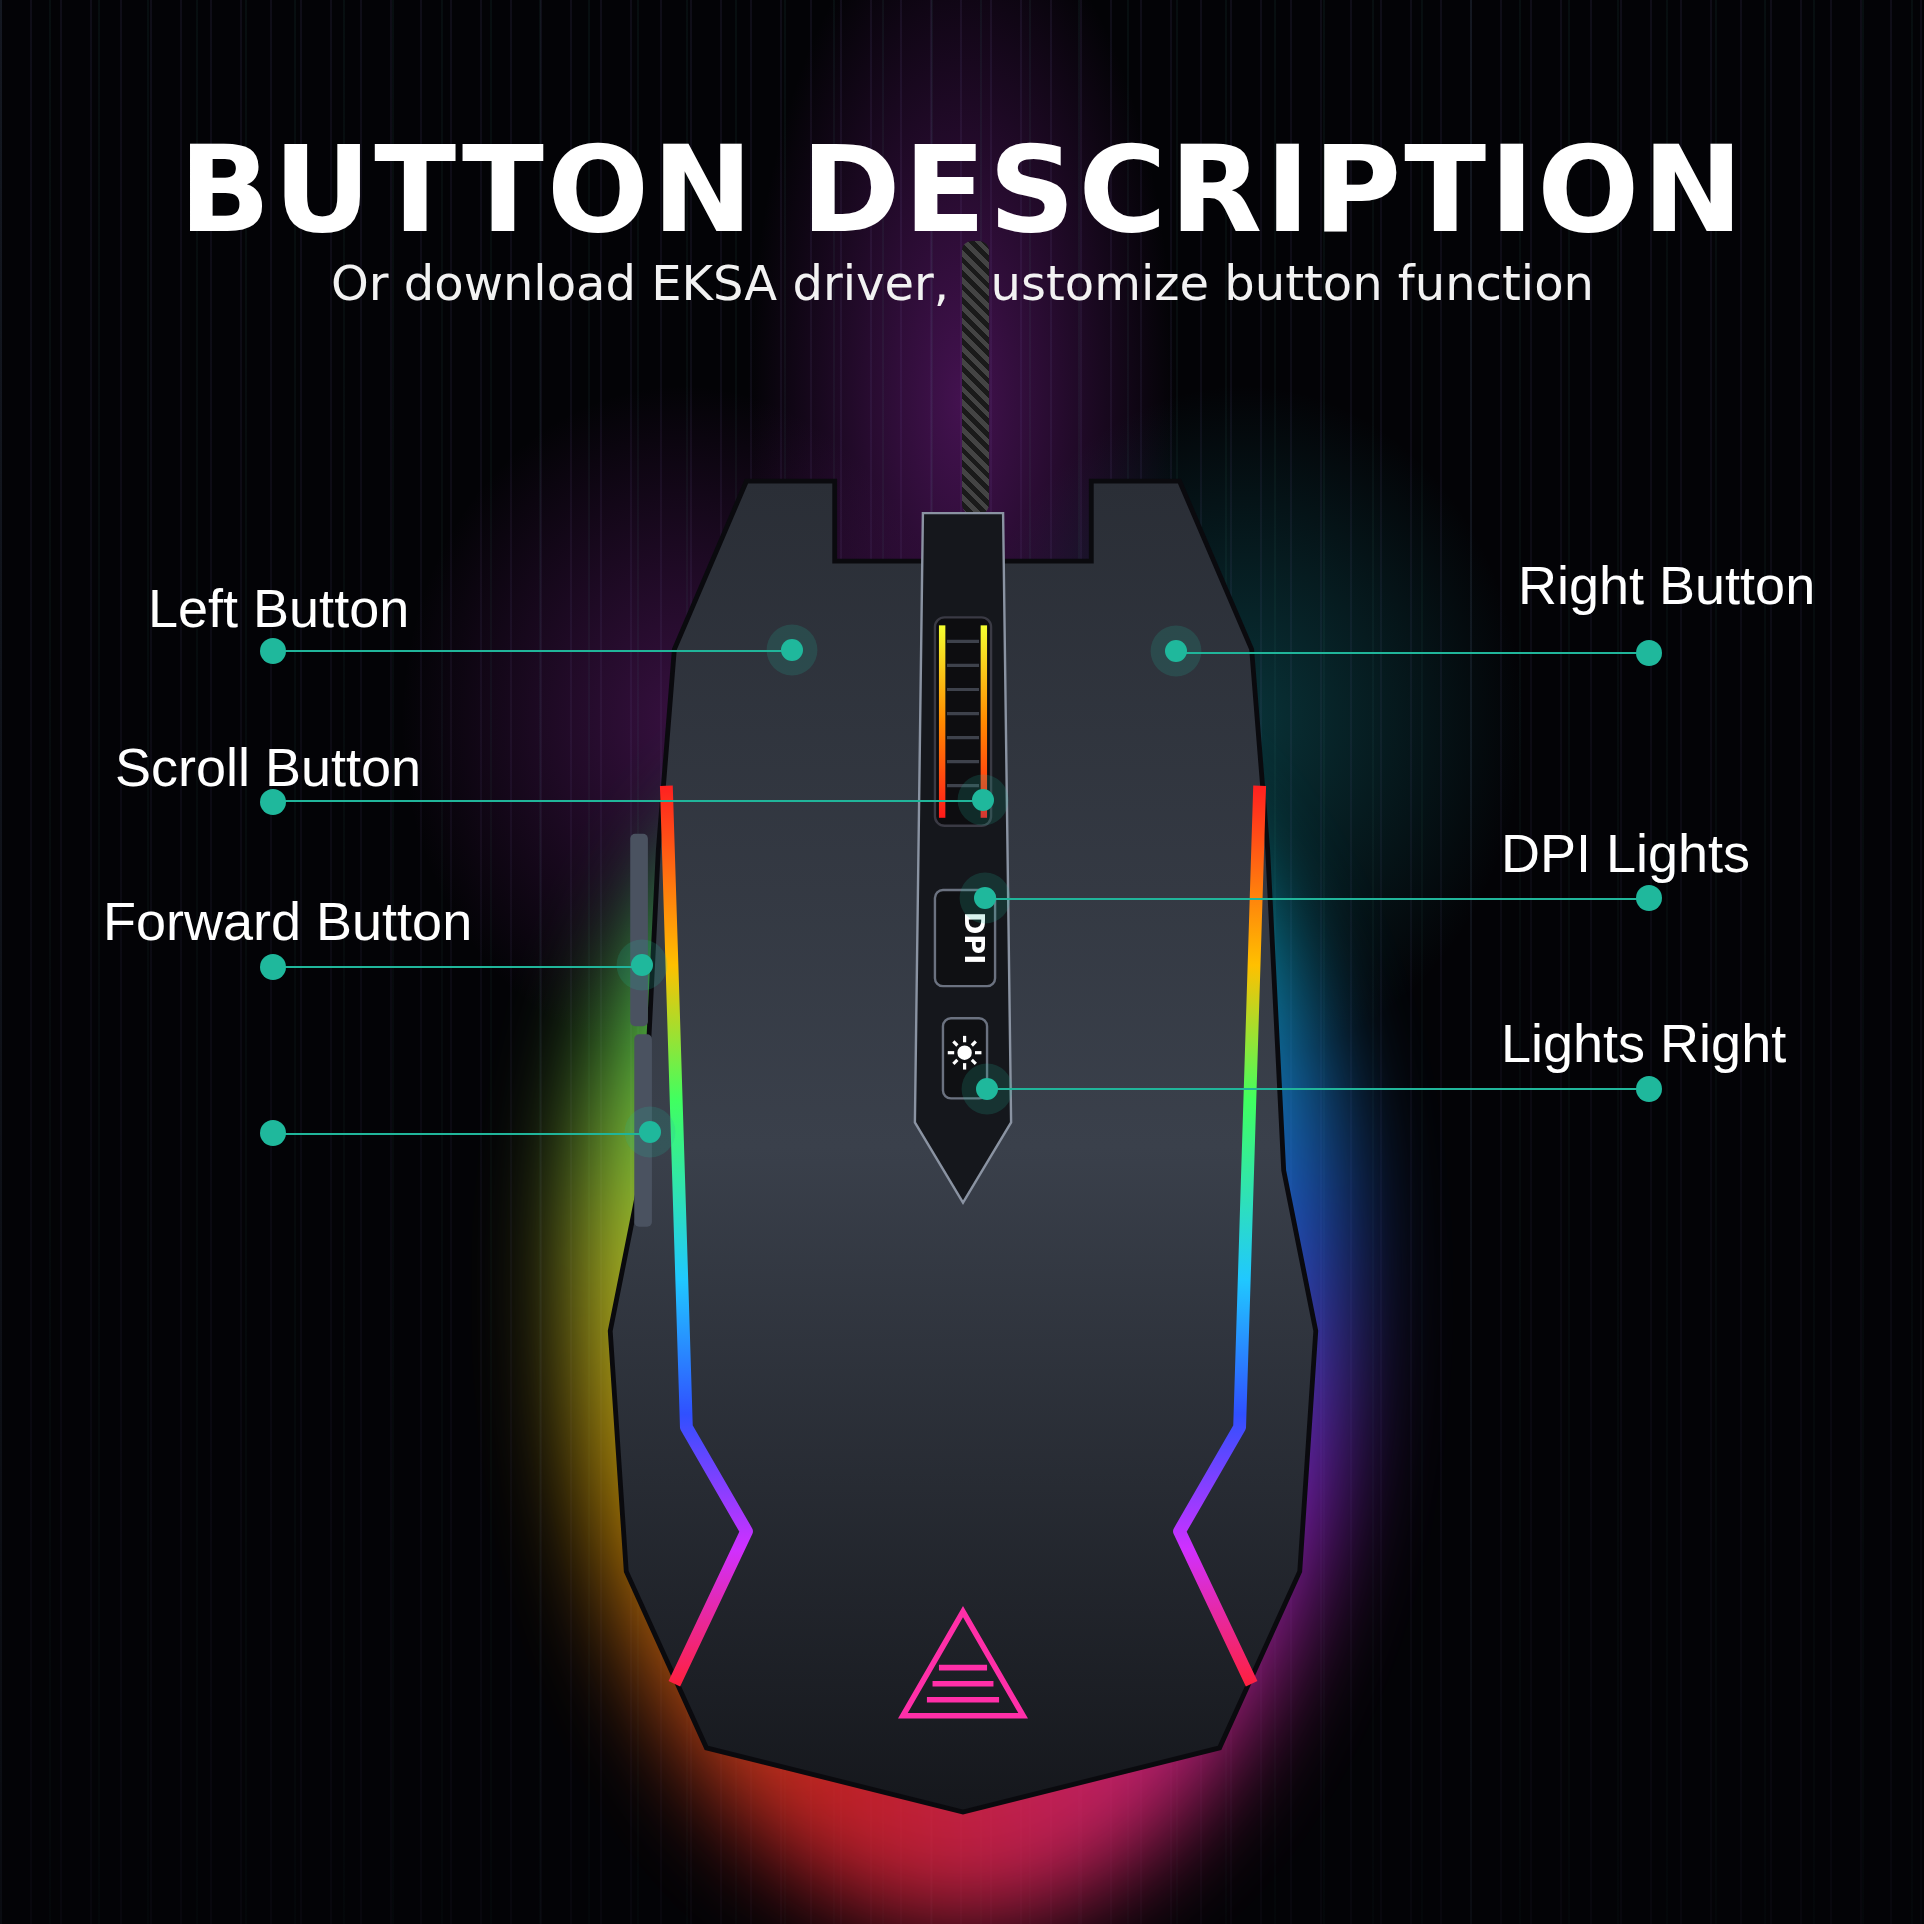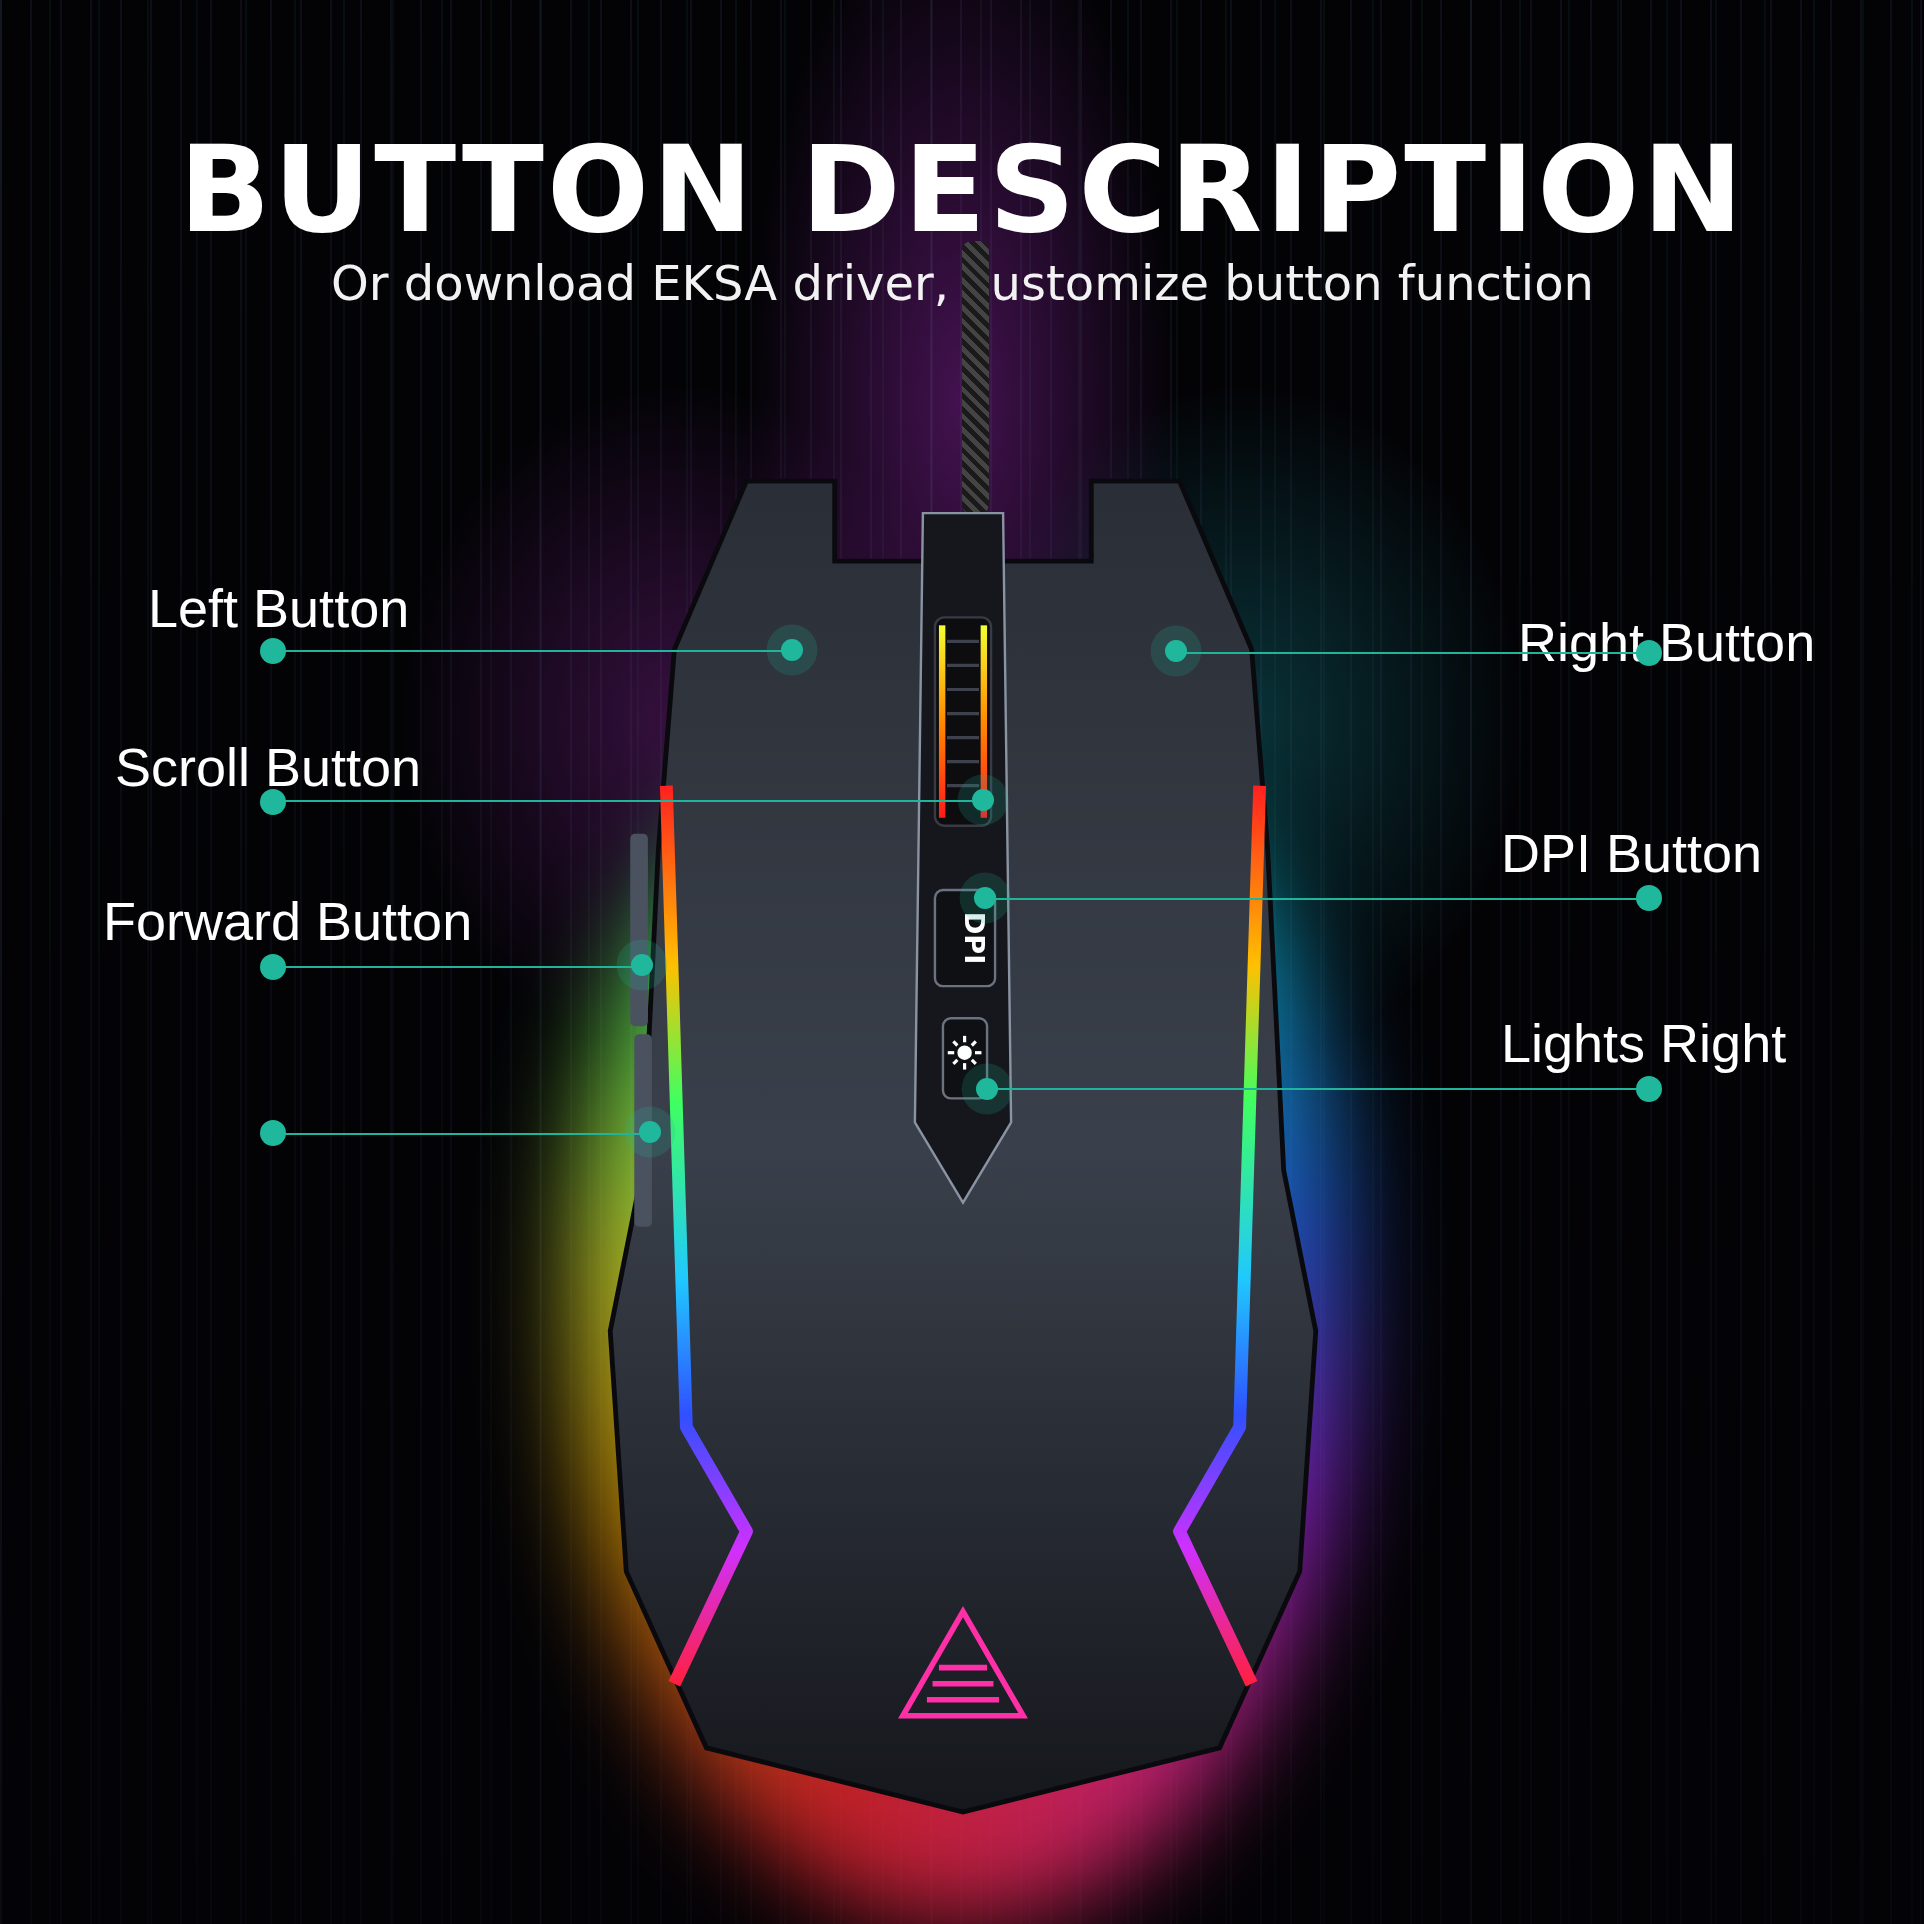--- a/index.html
+++ b/index.html
@@ -123,26 +123,26 @@
 
   <div class="label" style="left:103px; top:890px;text-align:center;">Forward Button</div>
   <div class="callout" style="left:273px; top:966px; width:369px;"></div>
   <div class="dot" style="left:273px; top:967px;"></div>
   <div class="target" style="left:642px; top:965px;"></div>
 
   <div class="callout" style="left:273px; top:1133px; width:377px;"></div>
   <div class="dot" style="left:273px; top:1133px;"></div>
   <div class="target" style="left:650px; top:1132px;"></div>
 
-  <div class="label" style="left:1518px; top:611px;">Right Button</div>
+  <div class="label" style="left:1518px; top:554px;">Right Button</div>
   <div class="callout" style="left:1176px; top:652px; width:473px;"></div>
   <div class="dot" style="left:1649px; top:653px;"></div>
   <div class="target" style="left:1176px; top:651px;"></div>
 
-  <div class="label" style="left:1501px; top:822px;">DPI Button</div>
+  <div class="label" style="left:1501px; top:822px;">DPI Lights</div>
   <div class="callout" style="left:985px; top:898px; width:664px;"></div>
   <div class="dot" style="left:1649px; top:898px;"></div>
   <div class="target" style="left:985px; top:898px;"></div>
 
   <div class="label" style="left:1501px; top:1012px;">Lights Right</div>
   <div class="callout" style="left:987px; top:1088px; width:663px;"></div>
   <div class="dot" style="left:1649px; top:1089px;"></div>
   <div class="target" style="left:987px; top:1089px;"></div>
 </div>
 

